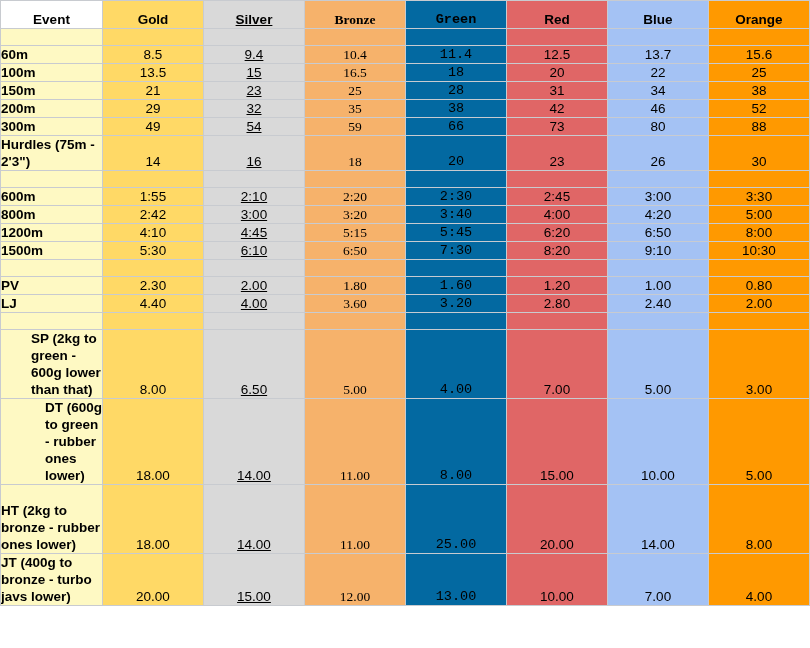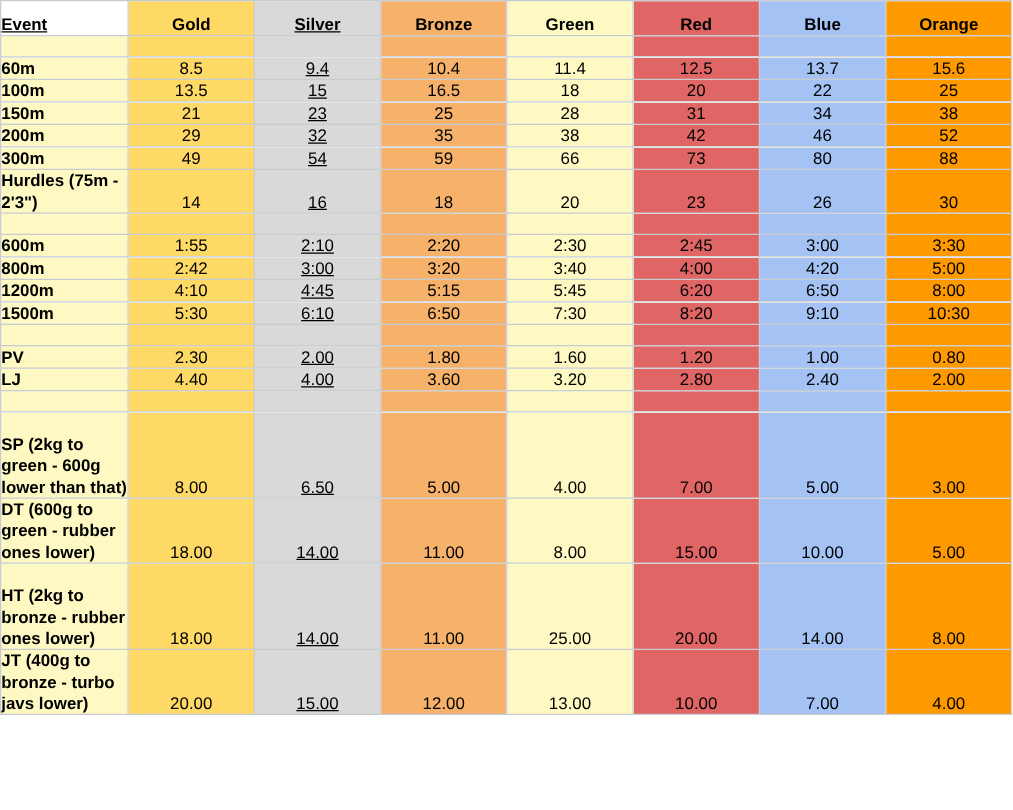--- a/index.html
+++ b/index.html
@@ -36,24 +36,23 @@
   tr.header-row th {
     height: 27px;
     font-weight: bold;
     font-size: 17px;
     text-align: center;
     vertical-align: middle;
     line-height: 18px;
     white-space: nowrap;
   }
   tr.header-row th.h-event {
-    text-align: left;
+    text-align: center;
     padding-left: 3px;
     background: #ffffff;
-    text-decoration: underline;
   }
 
   
   tr.spacer-row td { height: 16px; }
 
   
   td.ev {
     background: #fef9c3;
     text-align: left;
     padding-left: 3px;
@@ -70,22 +69,22 @@
   td.val {
     text-align: center;
     vertical-align: bottom;
     padding-bottom: 1px;
     font-size: 13.5px;
   }
 
   
   .col-gold   { background: #ffd966; }
   .col-silver { background: #d9d9d9; text-decoration: underline; }
-  .col-bronze { background: #f6b26b; }
-  .col-green  { background: #fef9c3; }
+  .col-bronze { background: #f6b26b; font-family: Liberation Serif, serif; }
+  .col-green  { background: #0369a1; font-family: Liberation Mono, monospace; }
   .col-red    { background: #e06666; }
   .col-blue   { background: #a4c2f4; }
   .col-orange { background: #ff9900; }
 </style>
 </head>
 <body>
 
 <table id="grid">
   <colgroup>
     <col class="c-event">
@@ -264,31 +263,31 @@
         <td class="ev blank"></td>
         <td class="val col-gold"></td>
         <td class="val col-silver"></td>
         <td class="val col-bronze"></td>
         <td class="val col-green"></td>
         <td class="val col-red"></td>
         <td class="val col-blue"></td>
         <td class="val col-orange"></td>
       </tr>
       <tr>
-        <td class="ev" style="height: 68px;">SP (2kg to green - 600g lower than that)</td>
+        <td class="ev" style="height: 68px; padding-left: 30px;">SP (2kg to green - 600g lower than that)</td>
         <td class="val col-gold">8.00</td>
         <td class="val col-silver">6.50</td>
         <td class="val col-bronze">5.00</td>
         <td class="val col-green">4.00</td>
         <td class="val col-red">7.00</td>
         <td class="val col-blue">5.00</td>
         <td class="val col-orange">3.00</td>
       </tr>
       <tr>
-        <td class="ev" style="height: 51px;">DT (600g to green - rubber ones lower)</td>
+        <td class="ev" style="height: 51px; padding-left: 44px;">DT (600g to green - rubber ones lower)</td>
         <td class="val col-gold">18.00</td>
         <td class="val col-silver">14.00</td>
         <td class="val col-bronze">11.00</td>
         <td class="val col-green">8.00</td>
         <td class="val col-red">15.00</td>
         <td class="val col-blue">10.00</td>
         <td class="val col-orange">5.00</td>
       </tr>
       <tr>
         <td class="ev" style="height: 68px;">HT (2kg to bronze - rubber ones lower)</td>

